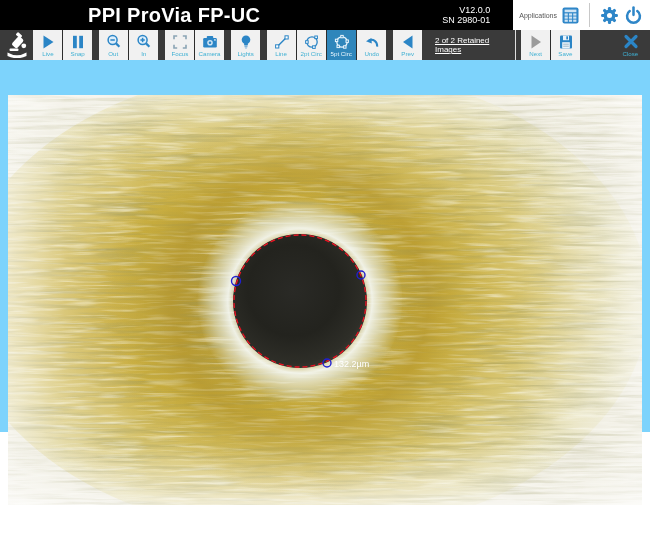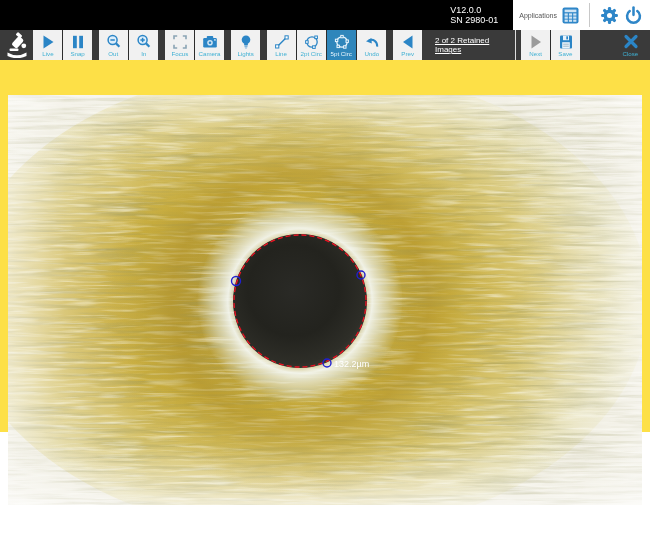--- a/index.html
+++ b/index.html
@@ -4,21 +4,21 @@
 <style>
   * { box-sizing: border-box; }
   html,body { margin:0; padding:0; }
   body {
     width:650px; height:540px; overflow:hidden; background:#fff;
     font-family:"Liberation Sans", sans-serif; position:relative;
   }
   
   .header { height:30px; background:#000; display:flex; align-items:center; }
   .title { margin-left:88px; color:#fff; font-size:20px; font-weight:bold; letter-spacing:.3px; white-space:nowrap; }
-  .ver-block { margin-left:auto; text-align:left; color:#fff; font-size:9px; line-height:10px; padding-right:15px; white-space:nowrap; }
+  .ver-block { margin-left:auto; text-align:right; color:#fff; font-size:9px; line-height:10px; padding-right:23px; white-space:nowrap; }
   .apps-panel { background:#fff; height:30px; display:flex; align-items:center; padding:0 7px 0 6px; gap:5px; }
   .apps-label { font-size:7px; color:#555; }
   .hdr-btn { background:none; border:none; padding:0; display:flex; align-items:center; cursor:pointer; }
   .hdr-div { width:1px; height:24px; background:#c8c8c8; margin:0 5px; }
   
   .toolbar { height:30px; background:#3a3a3a; display:flex; align-items:stretch; }
   .mic-wrap { width:33px; display:flex; align-items:center; justify-content:center; }
   .tgroup { display:flex; gap:1px; margin-right:7px; background:#2c2c2c; }
   .tbtn { width:29px; background:#f1f1f1; border:none; padding:0; display:flex; flex-direction:column;
           align-items:center; justify-content:center; cursor:pointer; }
@@ -26,27 +26,28 @@
   .tbtn .lbl { font-size:6.5px; line-height:7px; color:#3fb0d3; white-space:nowrap; transform:scale(.95); }
   .tbtn.selected { background:#2f86bb; }
   .tbtn.selected .lbl { color:#e9f6fd; }
   .retained { color:#fff; font-size:8px; line-height:9px; display:flex; align-items:center;
               width:86px; padding:0 6px; text-align:left;text-decoration:underline; }
   .vdiv { width:1px; background:#dedede; margin-right:5px; }
   .dark-btn { background:transparent; }
   .close-wrap { margin-left:auto; margin-right:5px; display:flex; }
   .dark-btn .lbl { color:#3fb0d3; }
   
-  .main { position:relative; width:650px; height:372px; background:#fde047;text-decoration:underline; }
+  .main { position:relative; width:650px; height:372px; background:#7dd3fc;text-decoration:underline; }
   .photo { position:absolute; left:8px; top:35px; width:634px; height:410px; display:block; }
 </style>
 </head>
 <body>
 
 <div class="header">
+  <div class="title">PPI ProVia FP-UC</div>
   <div class="ver-block">
     <div>V12.0.0</div>
     <div>SN 2980-01</div>
   </div>
   <div class="apps-panel">
     <span class="apps-label">Applications</span>
     <button class="hdr-btn">
       <svg width="17" height="17" viewBox="0 0 17 17">
         <rect x="0.5" y="0.5" width="16" height="16" rx="2" fill="#2e86c8"></rect>
         <rect x="2.6" y="2.6" width="11.8" height="2.6" fill="#cfe4f4"></rect>

